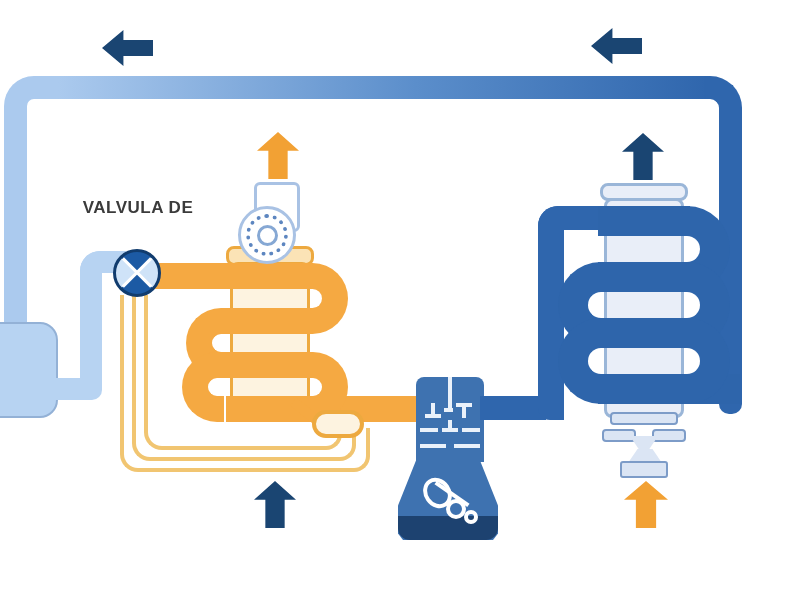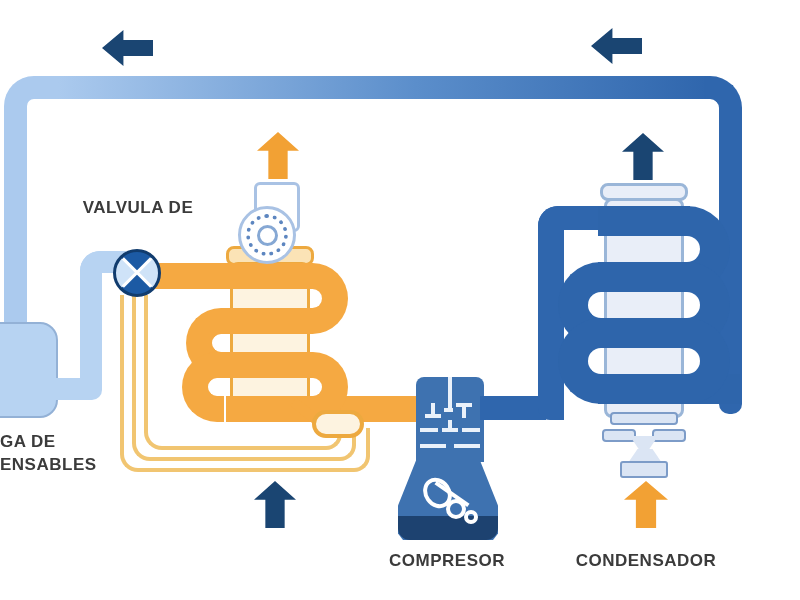--- a/index.html
+++ b/index.html
@@ -213,20 +213,14 @@
   <div class="arrow-left a1"></div>
   <div class="arrow-left a2"></div>
   <div class="arrow-up a3"></div>
   <div class="arrow-up a4"></div>
   <div class="arrow-up a5"></div>
   <div class="arrow-up a6"></div>
 
   <div class="lbl lbl-valvula">
     <span>VALVULA DE</span><br>
   </div>
-  <div class="lbl lbl-tank">
-    <span>GA DE</span><br>
-    <span>ENSABLES</span>
-  </div>
-  <div class="lbl lbl-comp">COMPRESOR</div>
-  <div class="lbl lbl-cond">CONDENSADOR</div>
 
 </div>
 
 </body></html>

